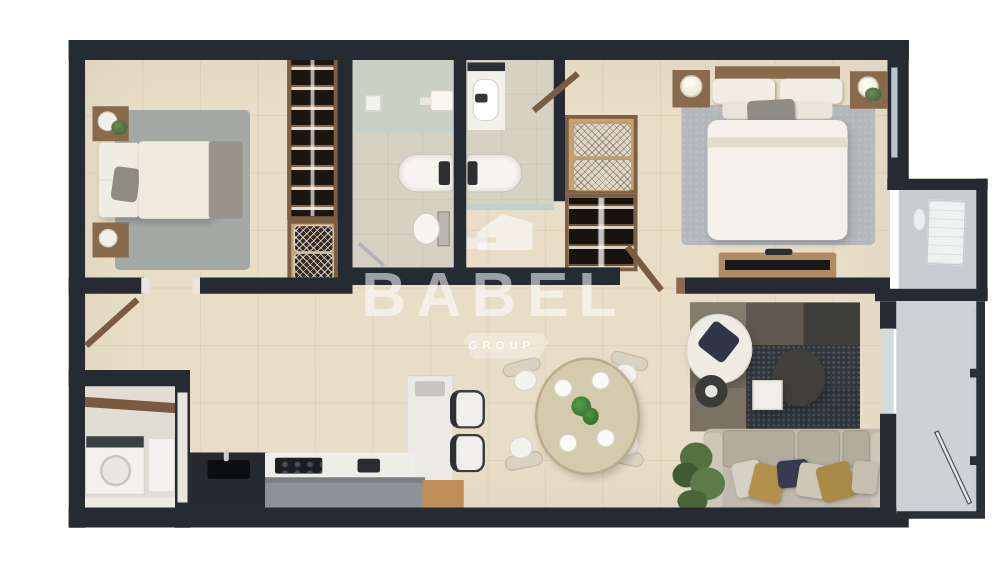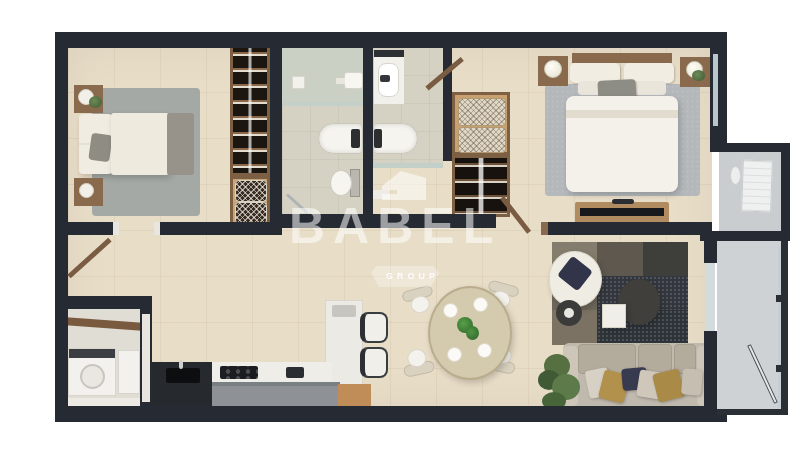--- a/index.html
+++ b/index.html
@@ -230,19 +230,19 @@
   <div class="abs" style="left:749px;top:343px;width:64px;height:4px;background:#e3e8ea;border:1px solid #4a5055;box-sizing:border-box;transform:rotate(65deg);transform-origin:left center;"></div>
 
   <div class="abs" style="left:69px;top:274px;width:55px;height:5px;background:#7a5c42;transform:rotate(-42deg);transform-origin:left center;"></div>
   <div class="abs" style="left:502px;top:195px;width:44px;height:5px;background:#7a5c42;transform:rotate(52deg);transform-origin:left center;"></div>
   <div class="abs" style="left:427px;top:86px;width:46px;height:5px;background:#7a5c42;transform:rotate(-40deg);transform-origin:left center;"></div>
 
   <div class="abs" style="left:0;top:0;width:800px;height:455px;pointer-events:none;">
     <svg class="abs" style="left:377px;top:163px;" width="54" height="40" viewBox="0 0 54 40">
       <path d="M5,23 L24,8 L49,15 L49,37 L5,37 Z M5,27 L20,27 L20,31 L5,31 Z" fill="rgba(255,255,255,0.55)" fill-rule="evenodd"></path>
     </svg>
-    <div class="abs wm-text" style="left:281px;top:194px;width:208px;height:64px;font-size:50px;line-height:64px;letter-spacing:8px;text-align:center;text-indent:8px;">BABEL</div>
+    <div class="abs wm-text" style="left:281px;top:204px;width:208px;height:64px;font-size:50px;line-height:64px;letter-spacing:8px;text-align:center;text-indent:8px;">BABEL</div>
     <div class="abs" style="left:371px;top:266px;width:68px;height:21px;background:rgba(255,255,255,0.30);clip-path:polygon(8% 0,92% 0,100% 35%,88% 100%,12% 100%,0 35%);">
-      <div class="wm-text" style="width:100%;text-align:right;font-size:9px;line-height:21px;letter-spacing:4px;text-indent:4px;color:rgba(255,255,255,0.9);">GROUP</div>
+      <div class="wm-text" style="width:100%;text-align:left;font-size:9px;line-height:21px;letter-spacing:4px;text-indent:4px;color:rgba(255,255,255,0.9);">GROUP</div>
     </div>
   </div>
 
 </div>
 
 </body></html>

